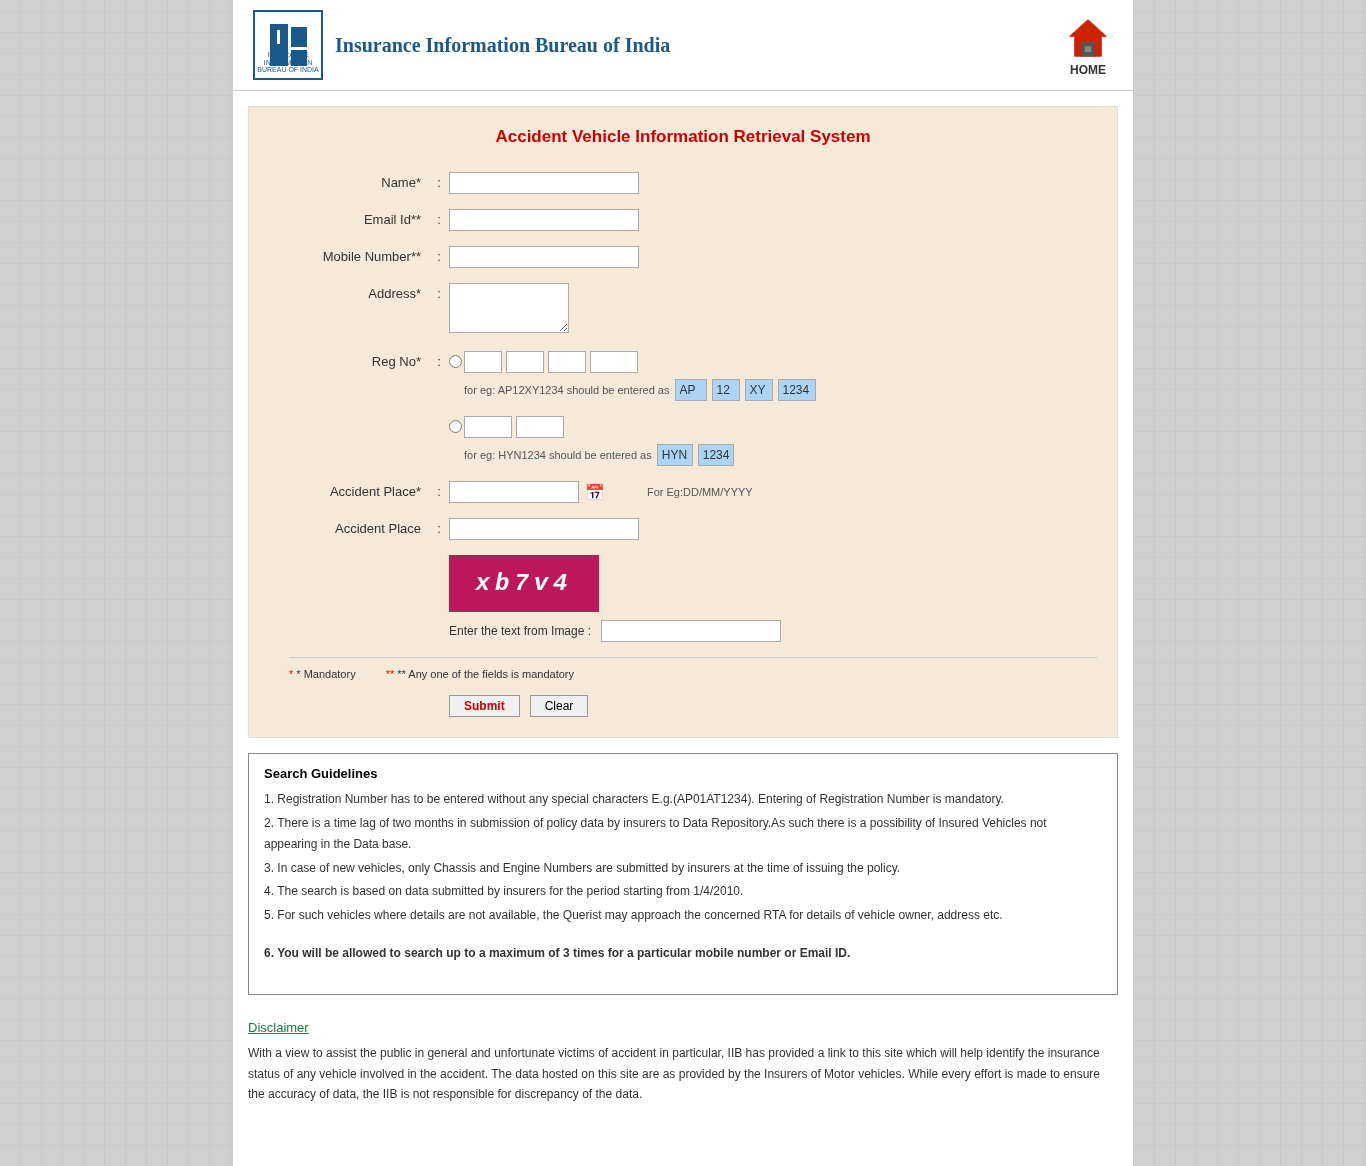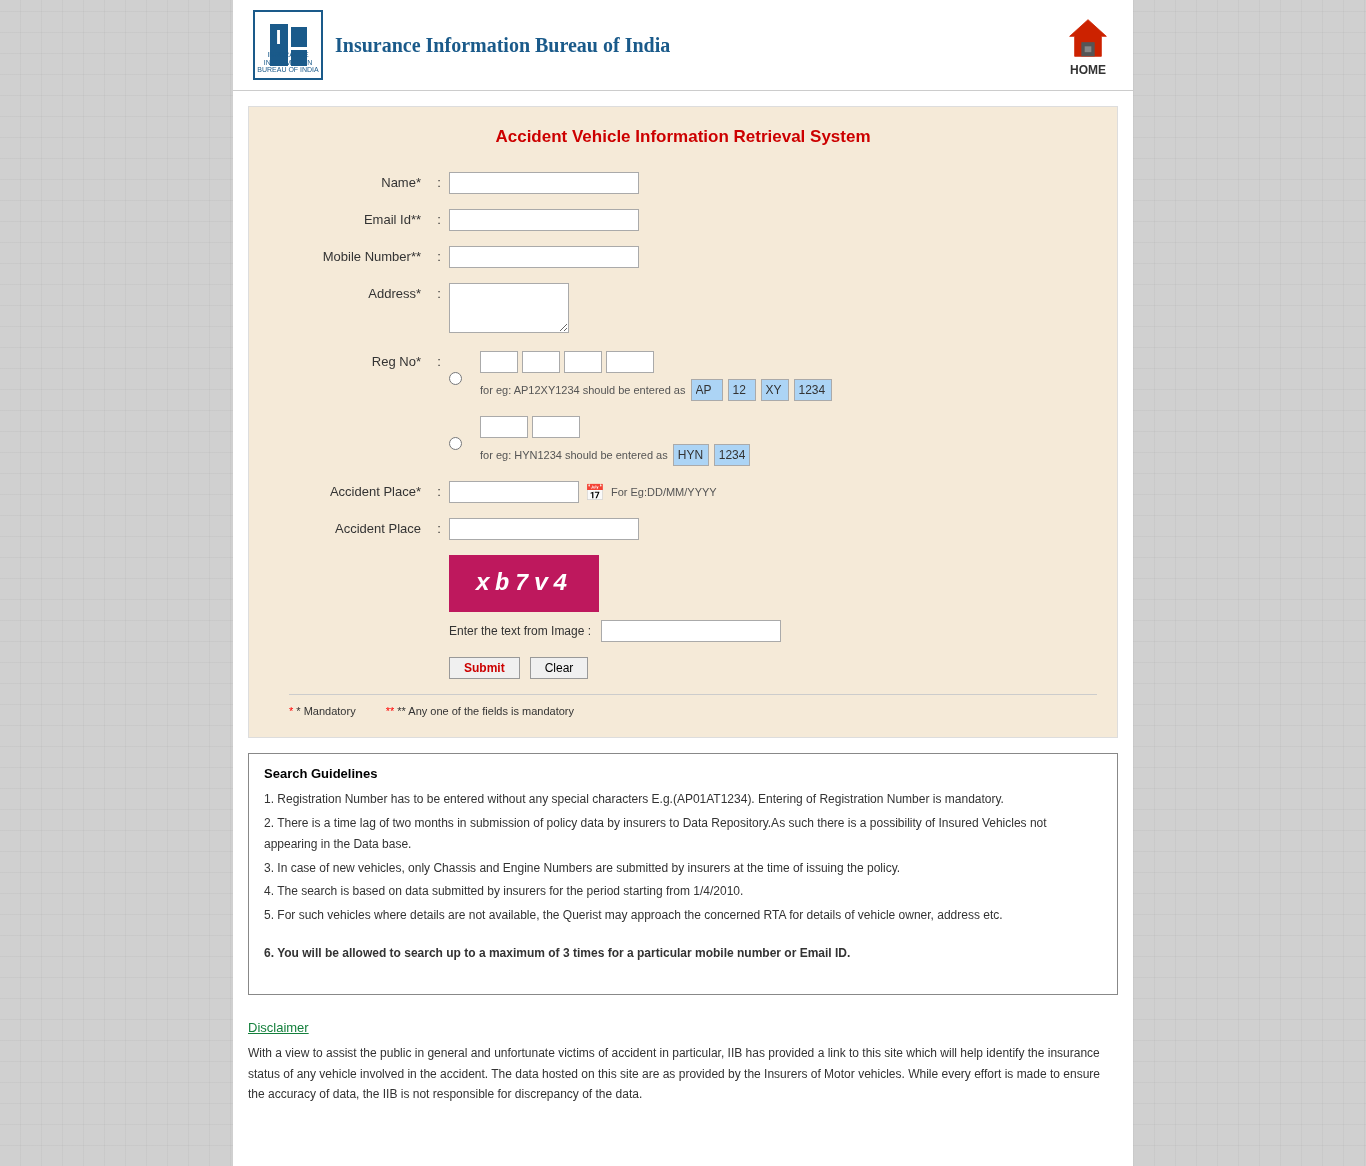--- a/index.html
+++ b/index.html
@@ -173,20 +173,21 @@
     }
     .date-input { width: 130px; }
     .calendar-icon {
       cursor: pointer;
       color: #1a5a8a;
       font-size: 16px;
     }
     .date-format-hint {
       font-size: 11px;
       color: #555;
+      margin-left: 36px;
     }
     .place-input { width: 190px; }
     
     #captcha-image {
       background: #be185d;
       color: white;
       font-size: 24px;
       font-weight: bold;
       letter-spacing: 5px;
       padding: 15px 20px;
@@ -277,22 +278,22 @@
       line-height: 1.7;
       color: #333;
     }
     .reg-section {
       display: flex;
       flex-direction: column;
       gap: 15px;
     }
     .reg-option {
       display: flex;
-      align-items: center;
-      gap: 18px;
+      align-items: flex-start;
+      gap: 2px;
     }
     .reg-content {
       display: flex;
       flex-direction: column;
       gap: 3px;
     }
     input[type="radio"] {
       margin-top: 4px;
     }
   </style>
@@ -428,32 +429,32 @@
     </div>
 
     <div style="margin-left: 180px;">
       <div id="captcha-image">xb7v4</div>
       <div class="captcha-row">
         <span class="captcha-label">Enter the text from Image :</span>
         <input type="text" class="captcha-input" style="">
       </div>
     </div>
 
-    <div id="buttons-row">
-      <button class="btn-submit">Submit</button>
-      <button class="btn-clear">Clear</button>
-    </div>
-
     <div id="mandatory-row">
       <span class="mandatory-note">
         <span class="mandatory-star">*</span> <span style="color:#333;">* Mandatory</span>
       </span>
       <span class="mandatory-note">
         <span class="mandatory-star">**</span> <span style="color:#333;">** Any one of the fields is mandatory</span>
       </span>
+    </div>
+
+    <div id="buttons-row">
+      <button class="btn-submit">Submit</button>
+      <button class="btn-clear">Clear</button>
     </div>
 
   </div>
 
   <div id="guidelines-section">
     <div id="guidelines-title">Search Guidelines</div>
     <div id="guidelines-list">
         <p style="margin-bottom: 2px;">1. Registration Number has to be entered without any special characters E.g.(AP01AT1234). Entering of Registration Number is mandatory.</p>
         <p style="margin-bottom: 2px;">2. There is a time lag of two months in submission of policy data by insurers to Data Repository.As such there is a possibility of Insured Vehicles not appearing in the Data base.</p>
         <p style="margin-bottom: 2px;">3. In case of new vehicles, only Chassis and Engine Numbers are submitted by insurers at the time of issuing the policy.</p>

